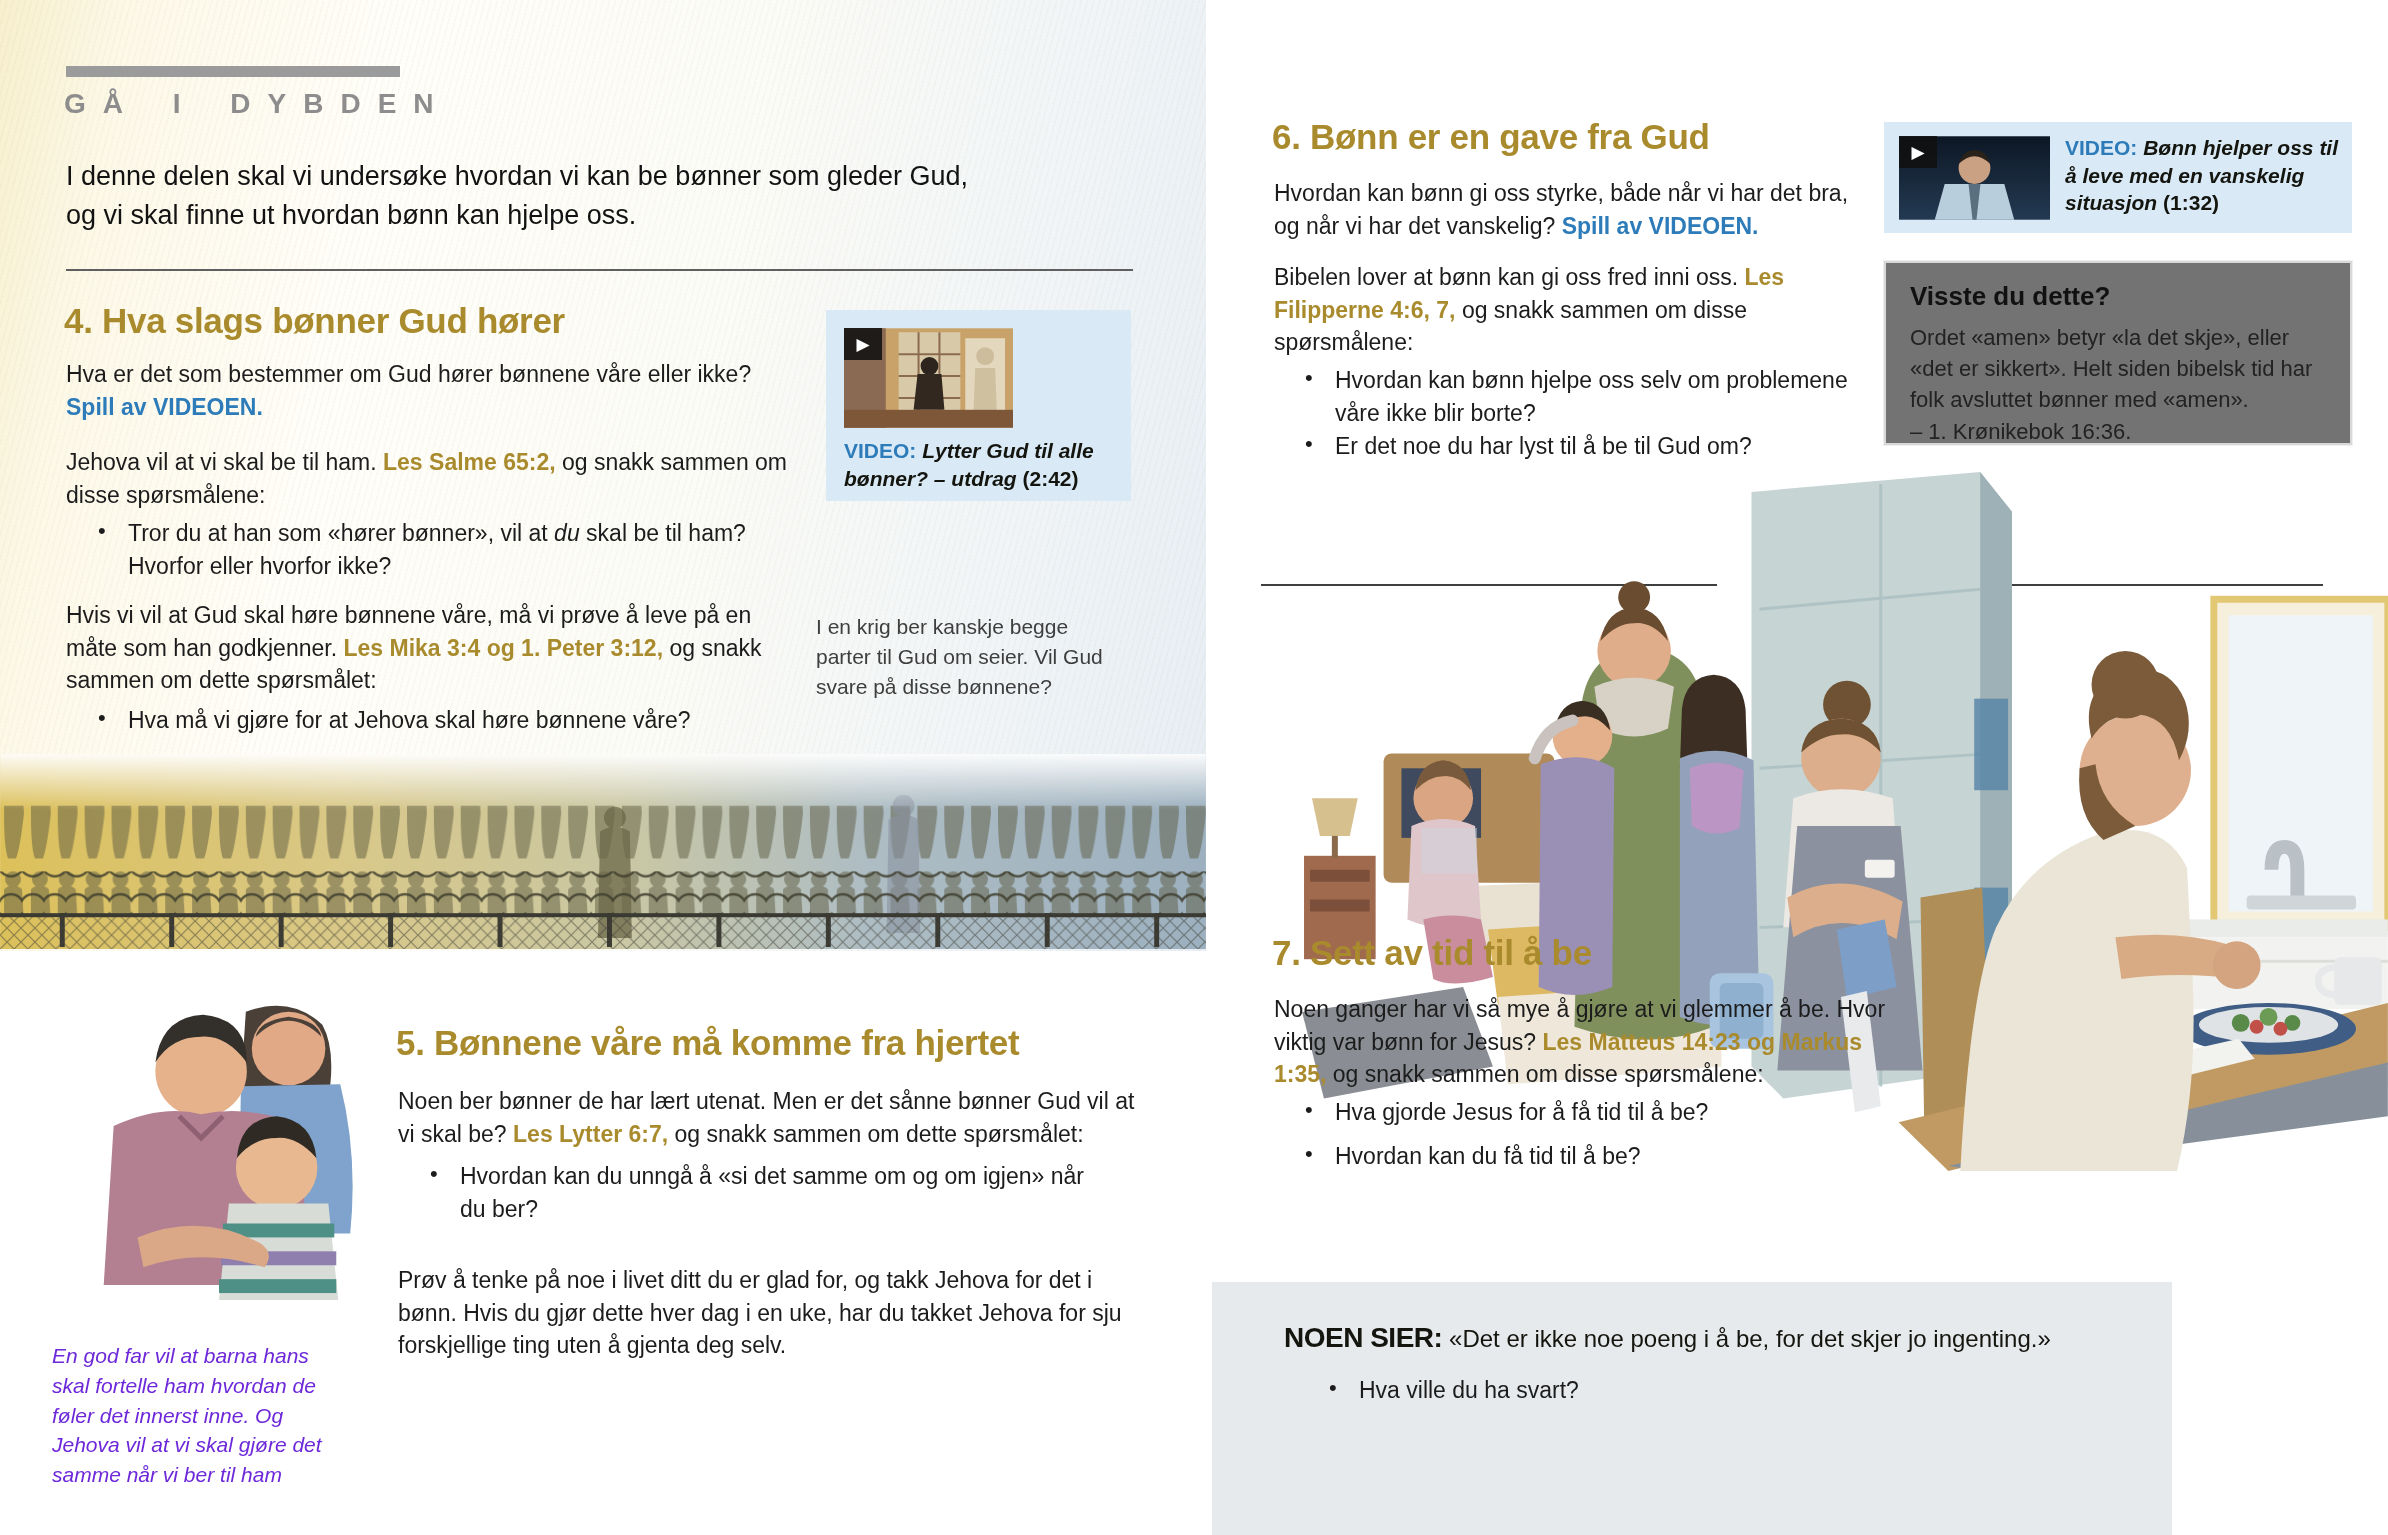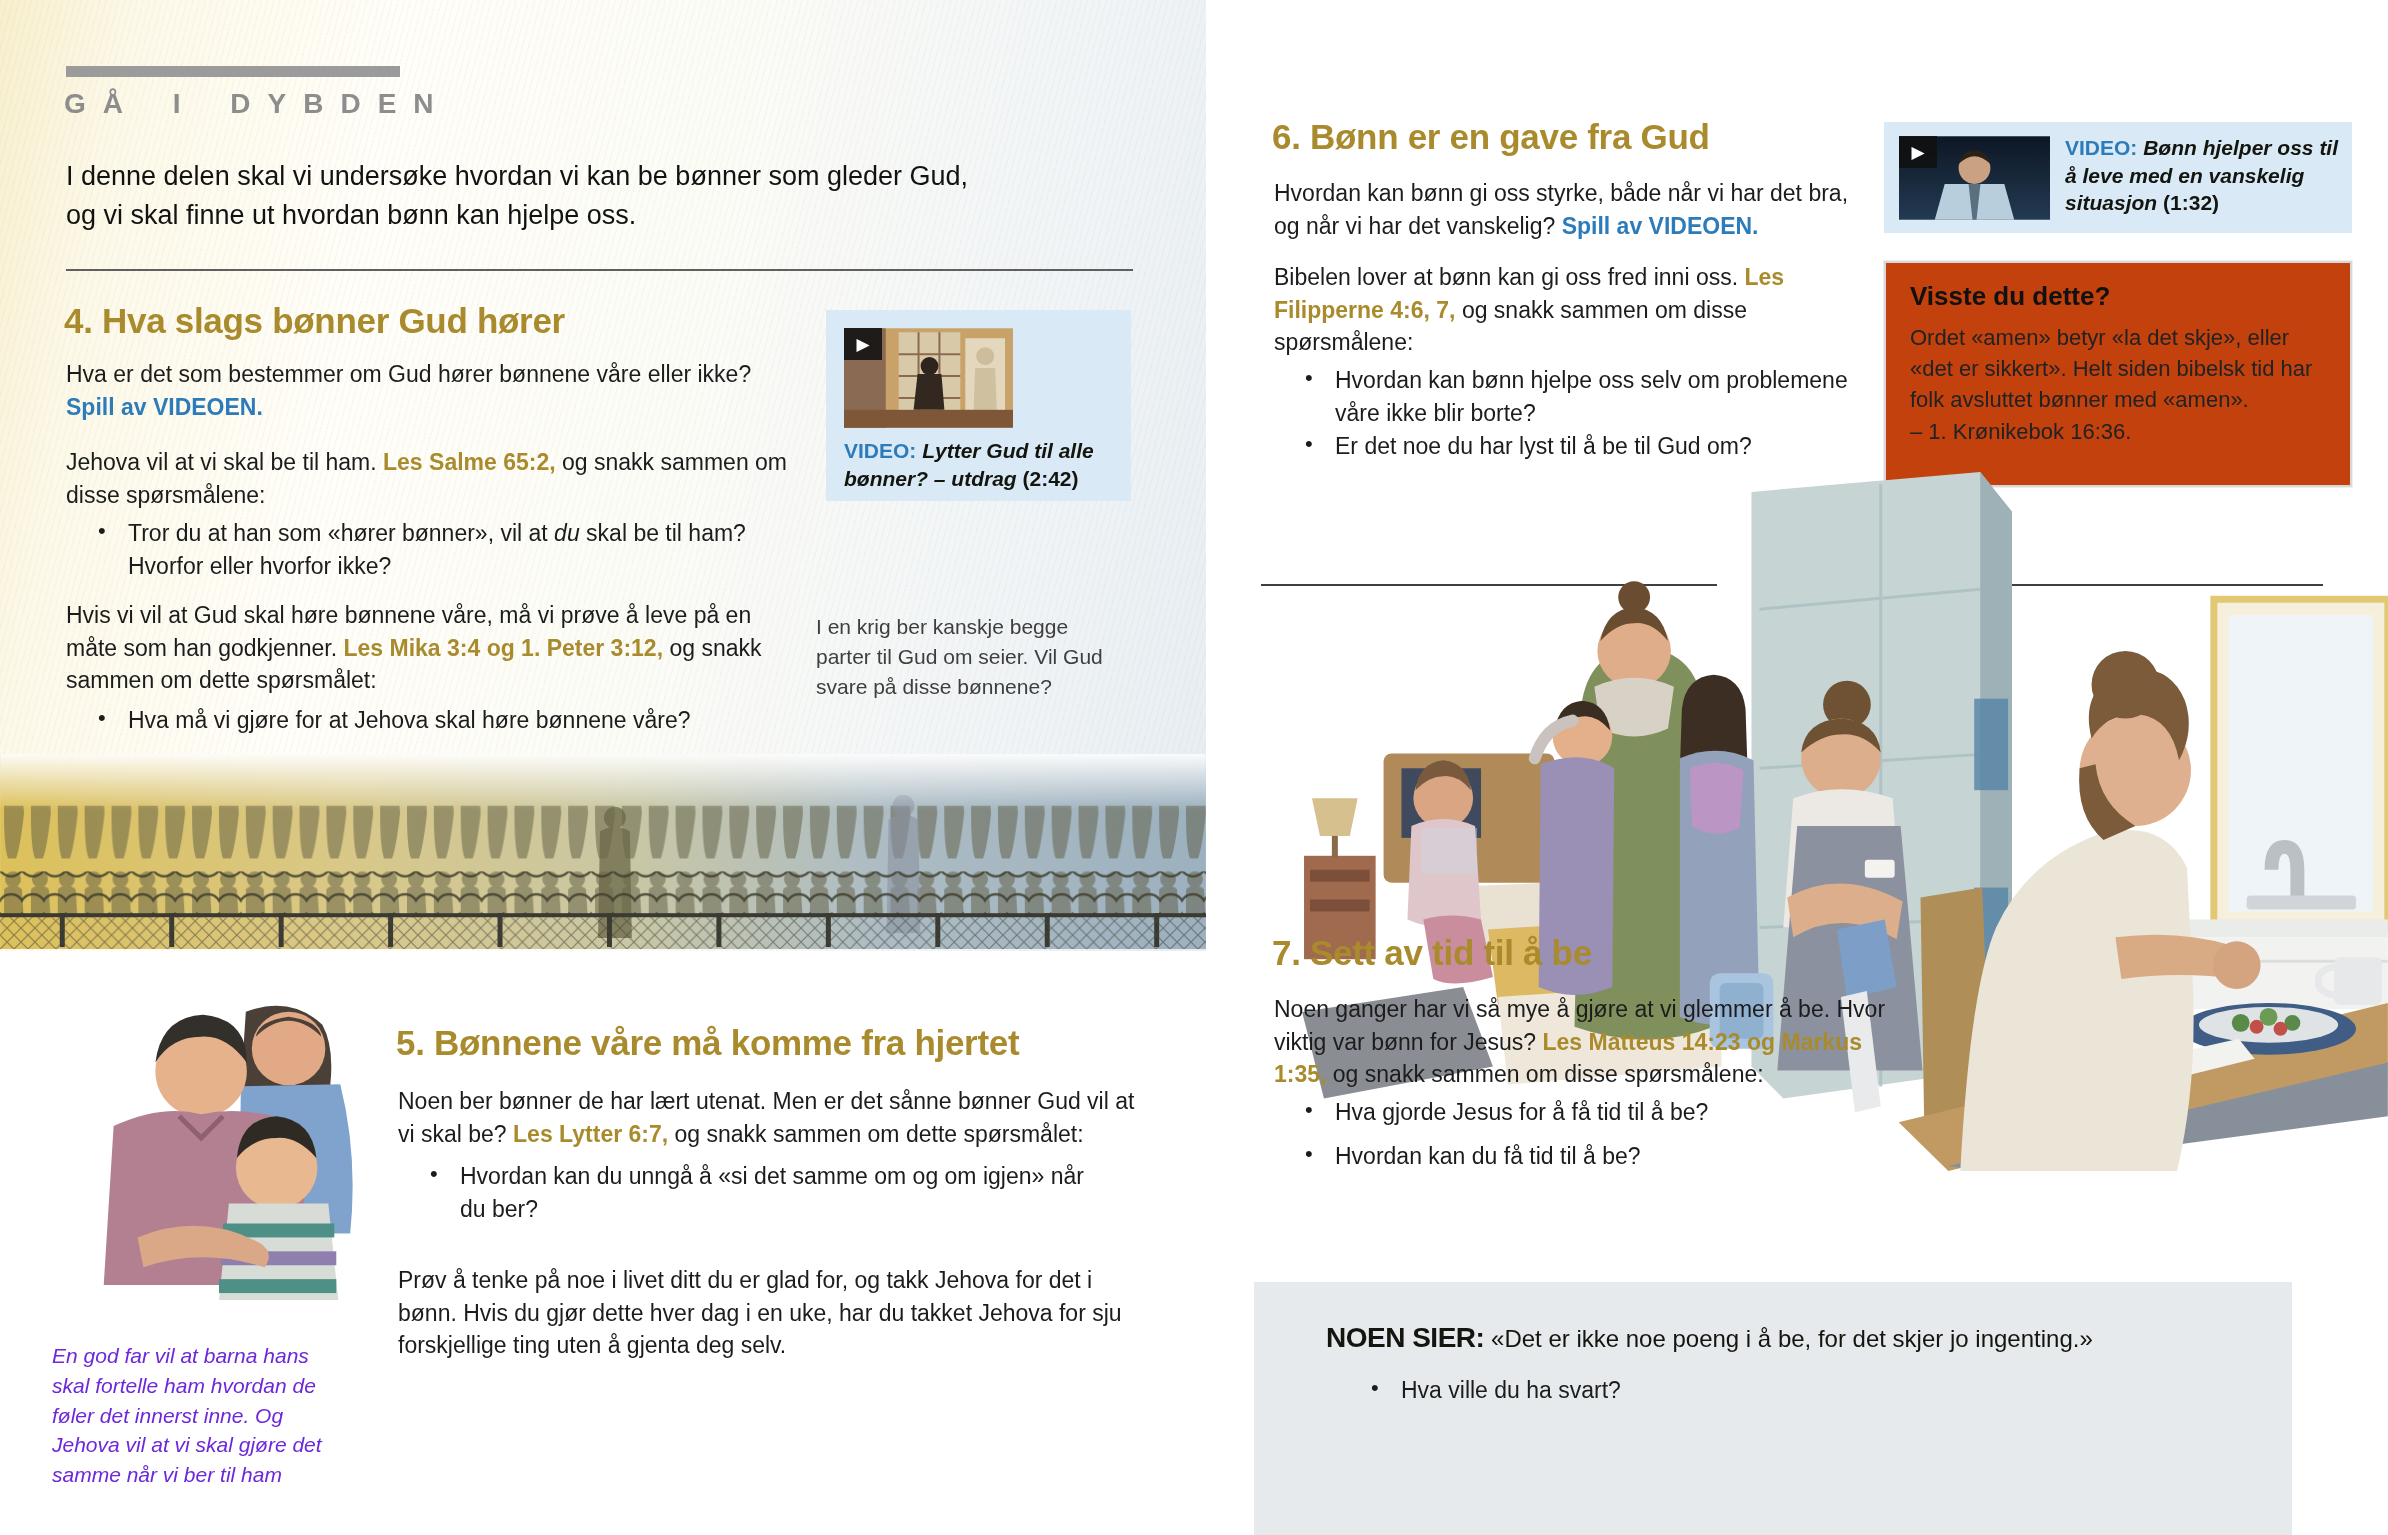--- a/index.html
+++ b/index.html
@@ -29,28 +29,28 @@
   .thumb{position:absolute;overflow:hidden;}
   .play-badge{position:absolute;left:0;top:0;width:38px;height:32px;background:rgba(16,16,16,0.88);
       color:#fff;display:flex;align-items:center;justify-content:center;font-size:17px;}
   .video-text{position:absolute;font-size:21px;line-height:1.32;}
   .video-text .vtitle{font-style:italic;font-weight:bold;color:#15150f;}
   .video-text .vdur{font-weight:bold;color:#15150f;}
   
   .caption{position:absolute;margin:0;font-size:21px;line-height:1.42;color:#3e3e3e;}
   .caption.light{color:#6d28d9;font-size:21px;font-style:italic;}
   
-  .dyk-box{position:absolute;left:1884px;top:261px;width:468px;height:226px;background:#c2410c;
+  .dyk-box{position:absolute;left:1884px;top:261px;width:468px;height:184px;background:#737373;
       border:2px solid #d8d8d8;outline:1px solid #efefef;box-sizing:border-box;padding:18px 24px;}
   .dyk-title{margin:0;font-size:26px;font-weight:bold;color:#111;}
   .dyk-body{margin:10px 0 0 0;font-size:22px;line-height:1.42;color:#222;}
   
   .divider{position:absolute;height:0;border:none;border-top:2px solid #3f3f3f;margin:0;}
   
-  .quote-box{position:absolute;left:1254px;top:1282px;width:1038px;height:254px;background:#e7eaec;}
+  .quote-box{position:absolute;left:1212px;top:1282px;width:960px;height:254px;background:#e7eaec;}
   .quote-line{position:absolute;left:72px;top:40px;margin:0;font-size:24px;color:#15150f;}
   .quote-line .qlabel{font-size:28px;font-weight:bold;letter-spacing:-0.5px;}
   .quote-box .bullet{left:115px;top:92px;}
   svg{display:block;}
 </style>
 </head>
 <body>
 
 <div class="canvas">
 

